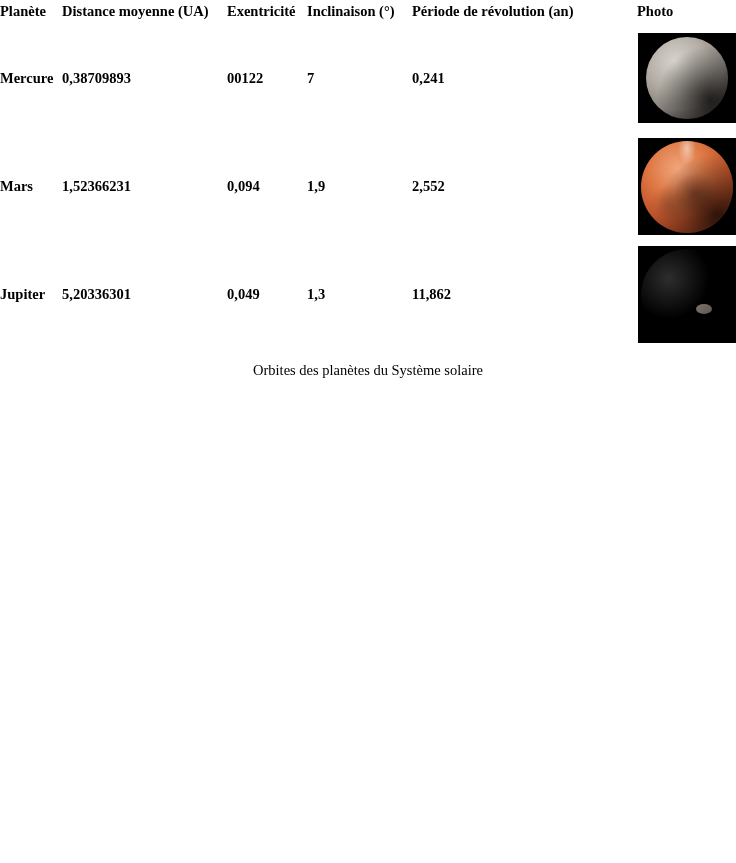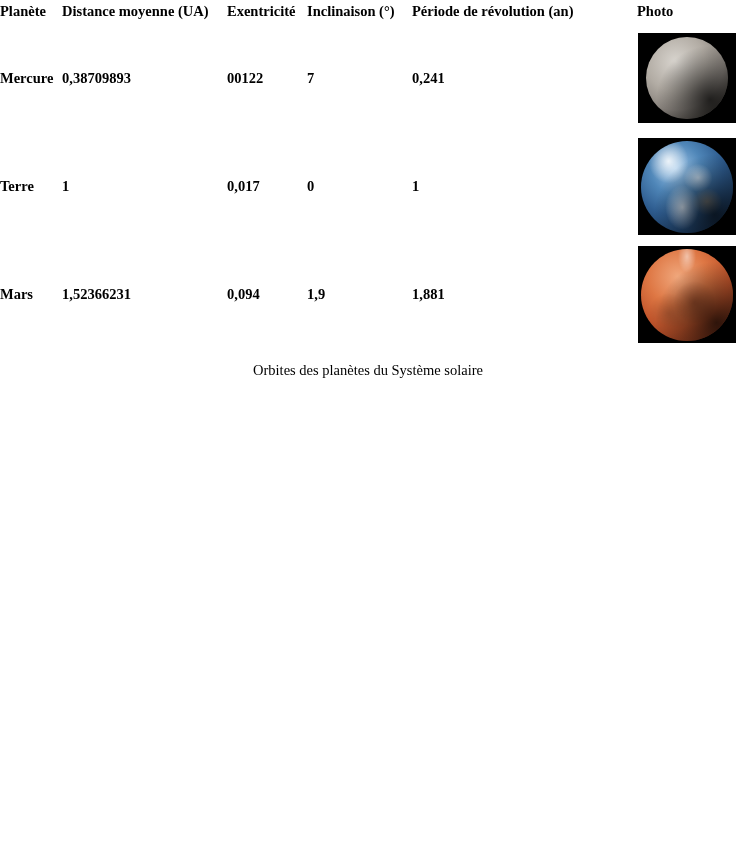--- a/index.html
+++ b/index.html
@@ -117,57 +117,58 @@
         <td>0,241</td>
         <td class="v-photo">
           <div class="photo-box" style="width:98px;height:90px;">
             <div class="disc" style="width:82px;height:82px;left:8px;top:4px;background:radial-gradient(circle at 36% 30%, #d8d4ce 0%, #b2aca4 38%, #8d8781 62%, #3b3833 88%, #1a1917 100%);"></div>
             <div class="disc" style="width:82px;height:82px;left:8px;top:4px;background:radial-gradient(circle at 78% 76%, rgba(0,0,0,0.75) 0%, rgba(0,0,0,0) 60%);"></div>
           </div>
         </td>
       </tr>
 
 
-      <tr class="row">
-        <td class="v-name">Terre</td>
-        <td>1</td>
-        <td>0,017</td>
-        <td>0</td>
-        <td>1</td>
-        <td class="v-photo">
-          <div class="photo-box" style="width:98px;height:97px;">
-            <div class="disc" style="width:92px;height:92px;left:3px;top:3px;background:radial-gradient(circle at 38% 30%, #9fc6e8 0%, #4f86b8 30%, #2e5c8f 55%, #1d3d63 78%, #0a1526 100%);"></div>
-            <div class="disc" style="width:92px;height:92px;left:3px;top:3px;background:
-                   radial-gradient(ellipse at 30% 22%, rgba(255,255,255,0.85) 0%, rgba(255,255,255,0) 22%),
-                   radial-gradient(ellipse at 62% 40%, rgba(255,255,255,0.6) 0%, rgba(255,255,255,0) 18%),
-                   radial-gradient(ellipse at 45% 72%, rgba(255,255,255,0.7) 0%, rgba(255,255,255,0) 24%),
-                   radial-gradient(ellipse at 72% 66%, rgba(190,160,120,0.55) 0%, rgba(190,160,120,0) 16%);"></div>
-            <div class="disc" style="width:92px;height:92px;left:3px;top:3px;background:radial-gradient(circle at 80% 80%, rgba(0,0,0,0.7) 0%, rgba(0,0,0,0) 58%);"></div>
-          </div>
-        </td>
-      </tr>
 
       <tr class="row">
         <td class="v-name">Mars</td>
         <td>1,52366231</td>
         <td>0,094</td>
         <td>1,9</td>
-        <td>1,881</td>
+        <td>2,552</td>
         <td class="v-photo">
           <div class="photo-box" style="width:98px;height:97px;">
             <div class="disc" style="width:92px;height:92px;left:3px;top:3px;background:radial-gradient(circle at 40% 30%, #f0a77c 0%, #de7744 35%, #c2562c 60%, #8a3a1e 82%, #33140a 100%);"></div>
             <div class="disc" style="width:92px;height:92px;left:3px;top:3px;background:
                    radial-gradient(ellipse at 58% 58%, rgba(120,55,30,0.55) 0%, rgba(120,55,30,0) 28%),
                    radial-gradient(ellipse at 30% 70%, rgba(140,70,40,0.45) 0%, rgba(140,70,40,0) 22%),
                    radial-gradient(ellipse at 50% 8%, rgba(255,255,255,0.5) 0%, rgba(255,255,255,0) 14%);"></div>
             <div class="disc" style="width:92px;height:92px;left:3px;top:3px;background:radial-gradient(circle at 82% 80%, rgba(0,0,0,0.72) 0%, rgba(0,0,0,0) 58%);"></div>
           </div>
         </td>
       </tr>
 
+      <tr class="row">
+        <td class="v-name">Jupiter</td>
+        <td>5,20336301</td>
+        <td>0,049</td>
+        <td>1,3</td>
+        <td>11,862</td>
+        <td class="v-photo">
+          <div class="photo-box" style="width:98px;height:97px;">
+            <div class="disc" style="width:92px;height:92px;left:3px;top:3px;background:
+                   linear-gradient(180deg,
+                     #cfc3ae 0%, #b9a territory 0%, #c6b69d 10%,
+                     #a98a6b 18%, #ddd0bb 26%, #b98f6a 34%,
+                     #e3d8c6 44%, #c59a74 52%, #d8c9b3 62%,
+                     #b08463 70%, #cdbda6 80%, #9e7a5c 90%, #6b5542 100%);"></div>
+            <div class="disc" style="width:16px;height:10px;left:58px;top:58px;background:#cdbcb0;border-radius:50%;opacity:0.9;"></div>
+            <div class="disc" style="width:92px;height:92px;left:3px;top:3px;background:radial-gradient(circle at 30% 32%, rgba(255,255,255,0.18) 0%, rgba(0,0,0,0) 45%), radial-gradient(circle at 84% 82%, rgba(0,0,0,0.6) 0%, rgba(0,0,0,0) 60%);"></div>
+          </div>
+        </td>
+      </tr>
 
 
 
 
     </tbody>
   </table>
 
   <div class="caption">Orbites des planètes du Système solaire</div>
 
 </div>

